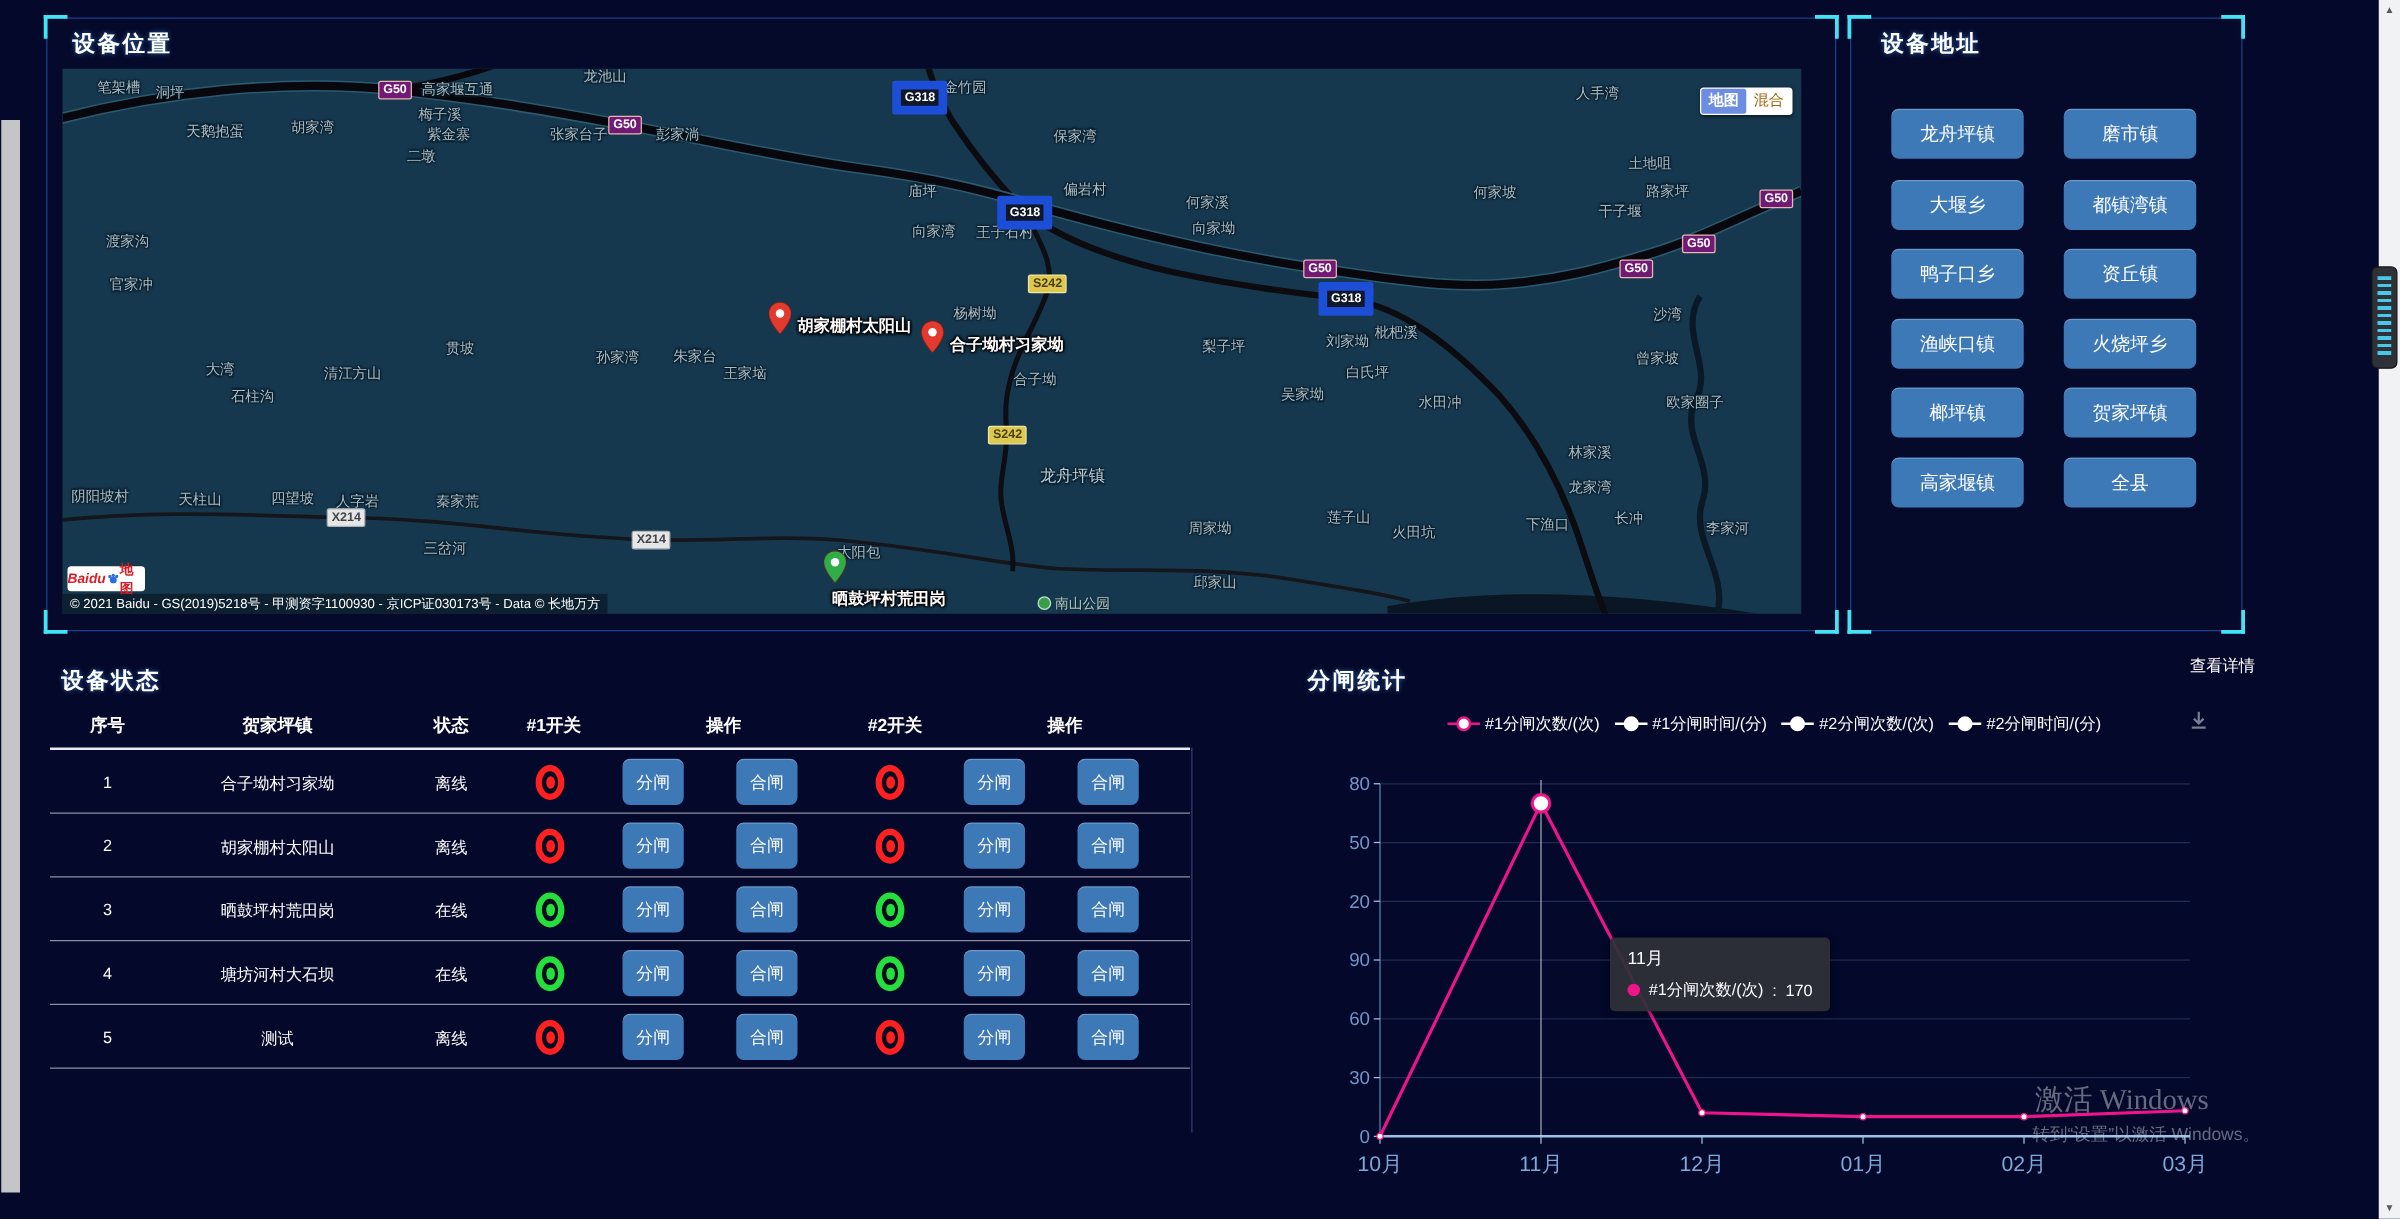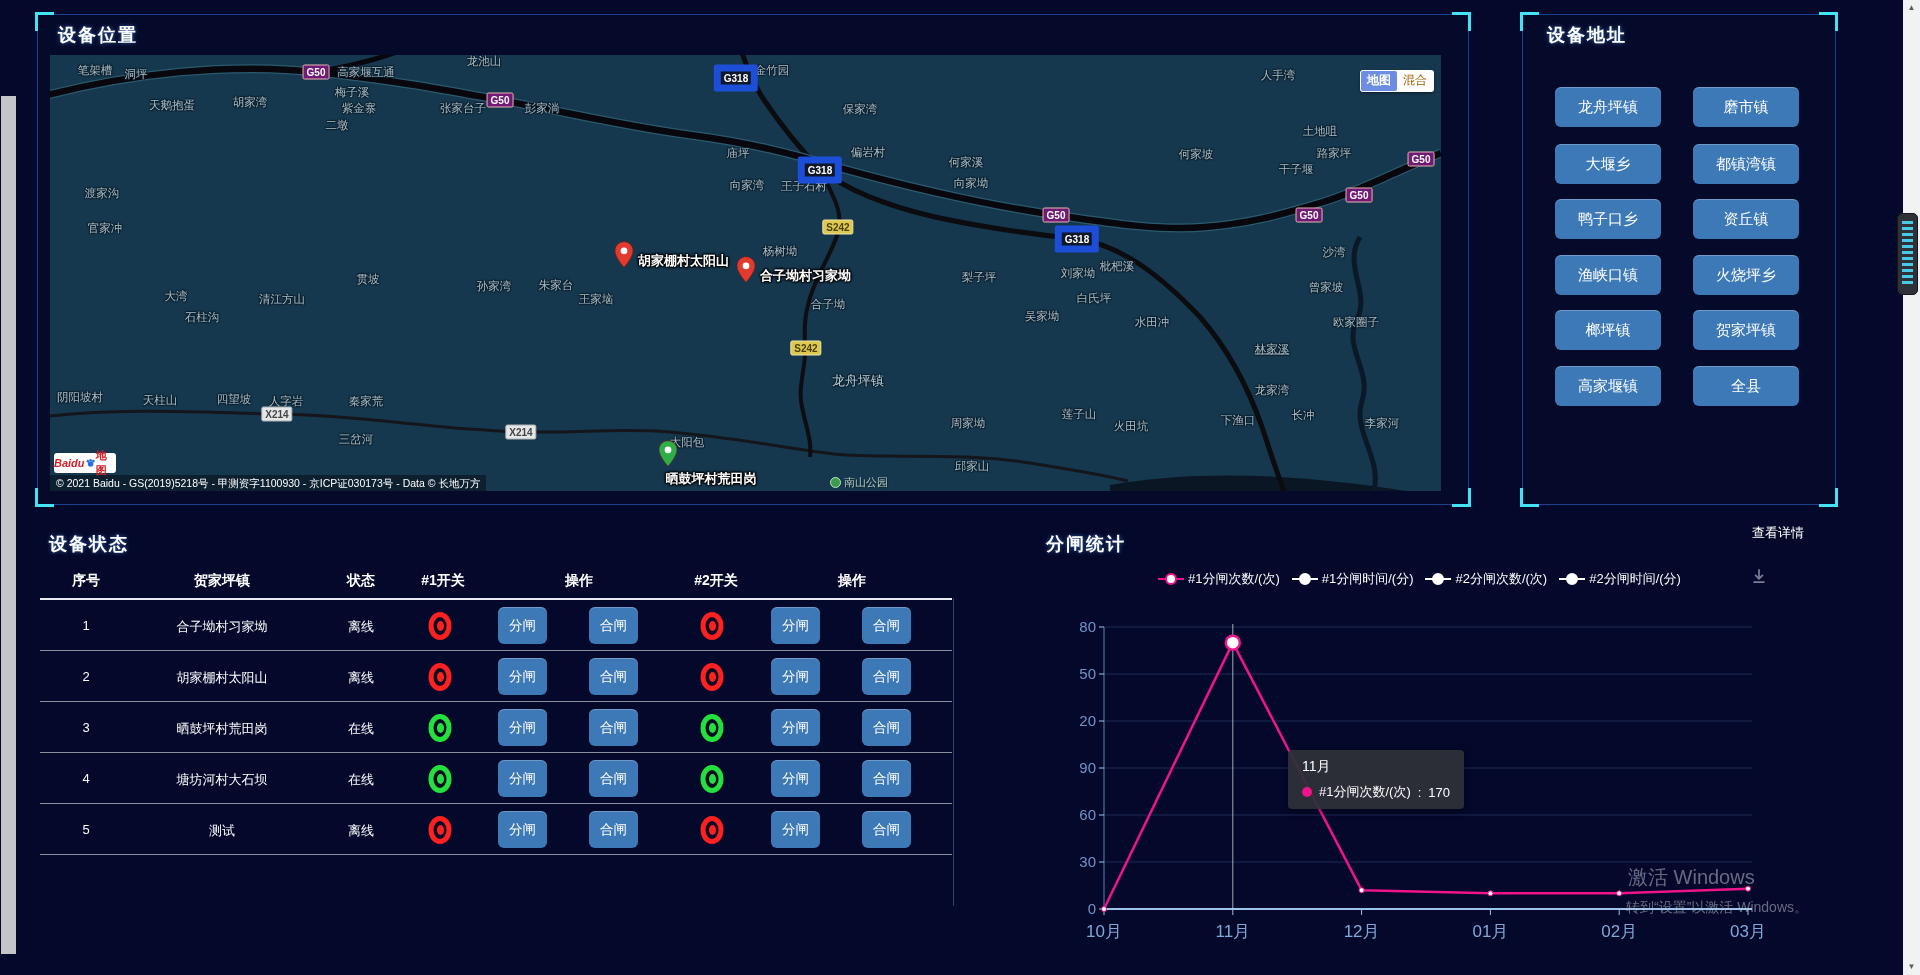--- a/index.html
+++ b/index.html
@@ -69,21 +69,21 @@
   .litem{display:flex;align-items:center;gap:4px;cursor:pointer;}
   .lmark{position:relative;width:26px;height:14px;}
   .lmark .ln{position:absolute;left:0;top:6px;width:26px;height:2px;}
   .lmark .dt{position:absolute;left:7px;top:1px;width:8px;height:8px;border-radius:50%;background:#fff;border:2px solid;}
   .litem .lb{font-size:13px;color:#fff;}
   #tooltip{position:absolute;left:1288px;top:750px;background:rgba(46,48,56,.93);border-radius:4px;
            padding:8px 14px;z-index:5;box-shadow:0 2px 8px rgba(0,0,0,.4);}
   #tooltip .t1{font-size:14px;color:#fff;margin-bottom:7px;}
   #tooltip .t2{display:flex;align-items:center;gap:7px;font-size:13px;color:#fff;white-space:nowrap;}
   #tooltip .tdot{width:10px;height:10px;border-radius:50%;}
-  #wmark1{position:absolute;left:1628px;top:864px;font-size:20px;color:rgba(198,203,213,.5);}
+  #wmark1{position:absolute;left:1628px;top:864px;font-size:23px;color:rgba(198,203,213,.5);font-family:Liberation Serif, serif;}
   #wmark2{position:absolute;left:1626px;top:899px;font-size:14px;color:rgba(198,203,213,.5);}
   
   #sbar{position:absolute;left:1903px;top:0;width:17px;height:975px;background:#f1f2f3;z-index:9;}
   #sbar .arr{position:absolute;left:0;width:17px;height:16px;color:#5a5a5a;font-size:8px;text-align:center;line-height:16px;cursor:pointer;}
   #sthumb{position:absolute;left:1px;top:96px;width:15px;height:858px;background:#c3c5c7;cursor:pointer;}
   #swidget{position:absolute;left:1897px;top:213px;width:19px;height:80px;background:#2e3137;border:1px solid #141619;
            border-radius:5px;z-index:10;}
   #swidget .stripes{position:absolute;left:4px;right:4px;top:7px;bottom:7px;
            background:repeating-linear-gradient(180deg,#49c8e8 0 3px,transparent 3px 6px);}
   svg text{font-family:"Liberation Sans","DejaVu Sans",sans-serif;}
@@ -162,21 +162,21 @@
         <div class="mlabel" style="left: 306px; top: 384px;">三岔河</div>
         <div class="mlabel" style="left: 637px; top: 387px;">太阳包</div>
         <div class="mlabel" style="left: 918px; top: 368px;">周家坳</div>
         <div class="mlabel" style="left: 922px; top: 411px;">邱家山</div>
         <div class="mlabel" style="left: 1188px; top: 365px;">下渔口</div>
         <div class="mlabel" style="left: 1253px; top: 360px;">长冲</div>
         <div class="mlabel" style="left: 1222px; top: 335px;">龙家湾</div>
         <div class="mlabel" style="left: 1332px; top: 368px;">李家河</div>
         <div class="mlabel" style="left: 1081px; top: 371px;">火田坑</div>
         <div class="mlabel" style="left: 1029px; top: 359px;">莲子山</div>
-        <div class="mlabel" style="left: 1222px; top: 294px; text-decoration: underline;">林家溪</div>
+        <div class="mlabel" style="left: 1222px; top: 307px;">林家溪</div>
         <div class="mlabel big" style="left: 808px; top: 326px;">龙舟坪镇</div>
       </div>
     <div id="map-badges">
         <div class="badge g" style="left: 266px; top: 17px;">G50</div>
         <div class="badge g" style="left: 450px; top: 45px;">G50</div>
         <div class="badge g" style="left: 1006px; top: 160px;">G50</div>
         <div class="badge g" style="left: 1259px; top: 160px;">G50</div>
         <div class="badge g" style="left: 1309px; top: 140px;">G50</div>
         <div class="badge g" style="left: 1371px; top: 104px;">G50</div>
         <div class="badge r" style="left: 686px; top: 23px;">G318</div>
@@ -219,21 +219,21 @@
           <circle cx="2" cy="3" r="1.4" fill="#2a6fdd"></circle>
         <circle cx="5" cy="2" r="1.4" fill="#2a6fdd"></circle>
           <circle cx="8" cy="3" r="1.4" fill="#2a6fdd"></circle>
       </svg>
       <span class="mp">地图</span>
     </div>
     <div id="copyright">© 2021 Baidu - GS(2019)5218号 - 甲测资字1100930 - 京ICP证030173号 - Data © 长地万方</div>
   </div>
 </div>
 
-<div class="panel" id="panel-address" style="left:1522px;top:14px;width:312px;height:489px;">
+<div class="panel" id="panel-address" style="left:1480px;top:14px;width:312px;height:489px;">
   <div class="corner tl"></div>
   <div class="corner tr"></div>
   <div class="corner bl"></div>
   <div class="corner br"></div>
   <div class="ptitle" style="left:24px;">设备地址</div>
   <div id="address-buttons">
       <div class="addr-btn" style="left: 32px; top: 72px;">龙舟坪镇</div>
       <div class="addr-btn" style="left: 170px; top: 72px;">磨市镇</div>
       <div class="addr-btn" style="left: 32px; top: 129px;">大堰乡</div>
       <div class="addr-btn" style="left: 170px; top: 129px;">都镇湾镇</div>

